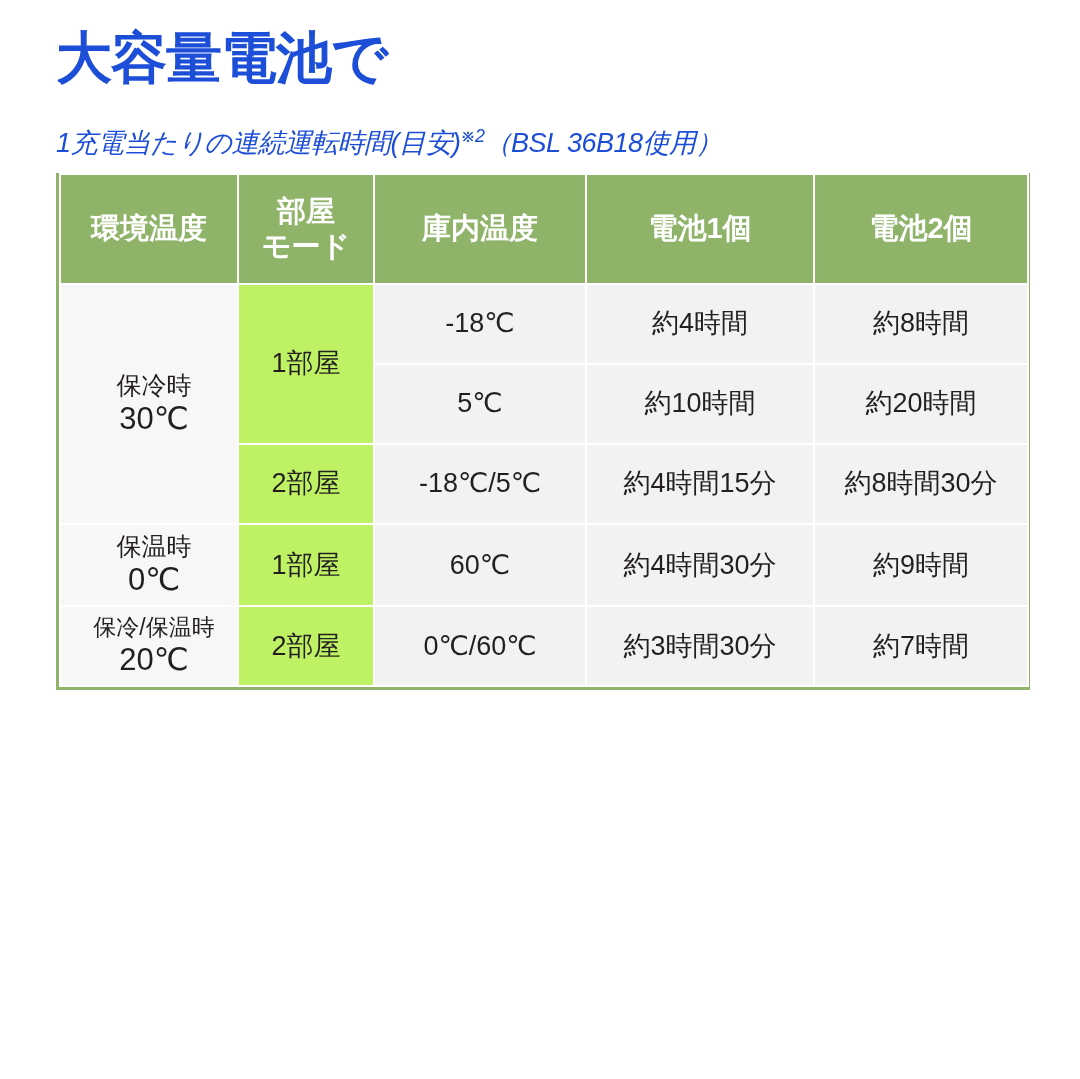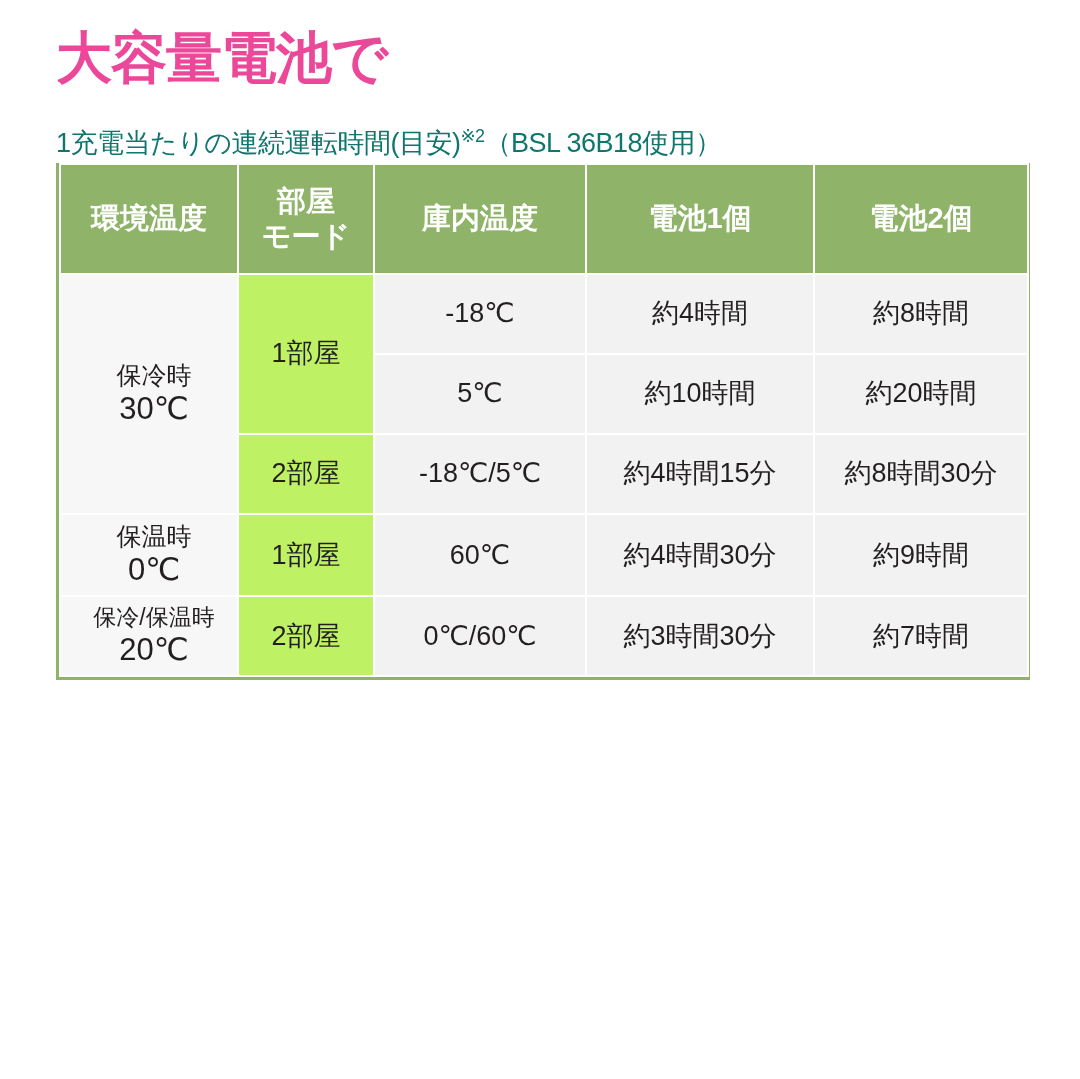--- a/index.html
+++ b/index.html
@@ -24,21 +24,21 @@
 
   
   .headline {
     margin: 0 0 6px 0;
   }
   .headline-line1 {
     display: block;
     font-size: 56px;
     line-height: 1.16;
     font-weight: bold;
-    color: #ec4899;
+    color: #1d4ed8;
     letter-spacing: -1px;
   }
   .headline-line2 {
     display: block;
     font-size: 62px;
     line-height: 1.18;
     font-weight: bold;
     color: #4a7c2f;
     letter-spacing: -1px;
   }
@@ -52,24 +52,25 @@
     letter-spacing: -0.5px;
   }
   .lead .sup {
     font-size: 20px;
     vertical-align: super;
     letter-spacing: 0;
   }
 
   
   .table-caption {
-    margin: 34px 0 2px 0;
+    margin: 34px 0 12px 0;
     font-size: 27px;
-    color: #0f766e;
+    color: #1d4ed8;
     letter-spacing: -0.5px;
+    font-style: italic;
   }
   .table-caption .sup {
     font-size: 18px;
     vertical-align: super;
   }
 
   
   table.spec {
     border-collapse: collapse;
     width: 968px;

